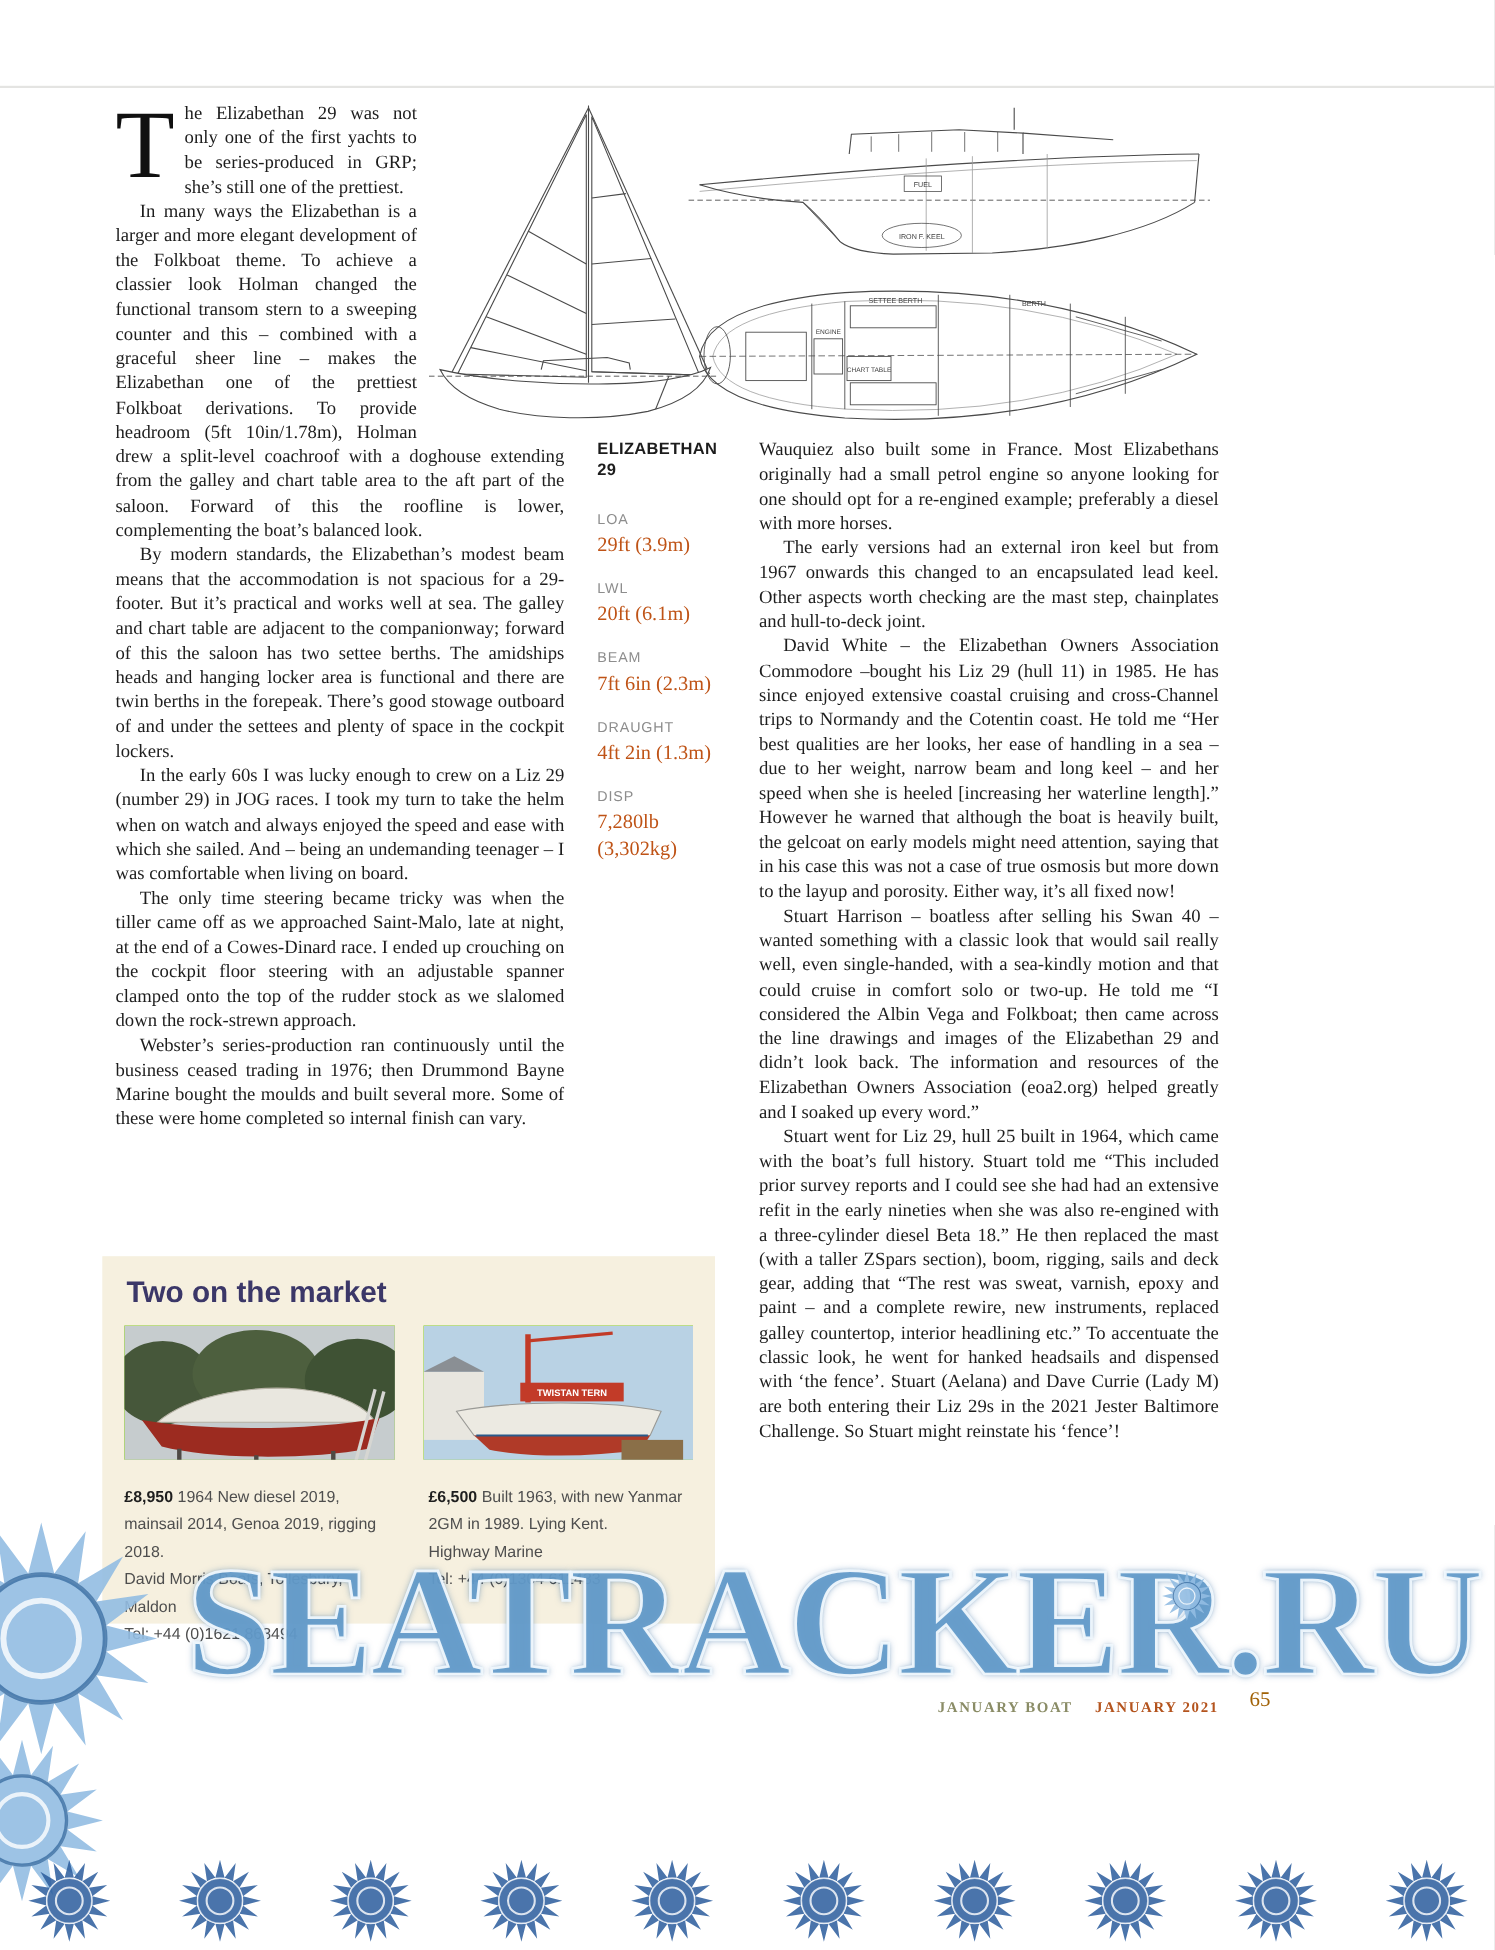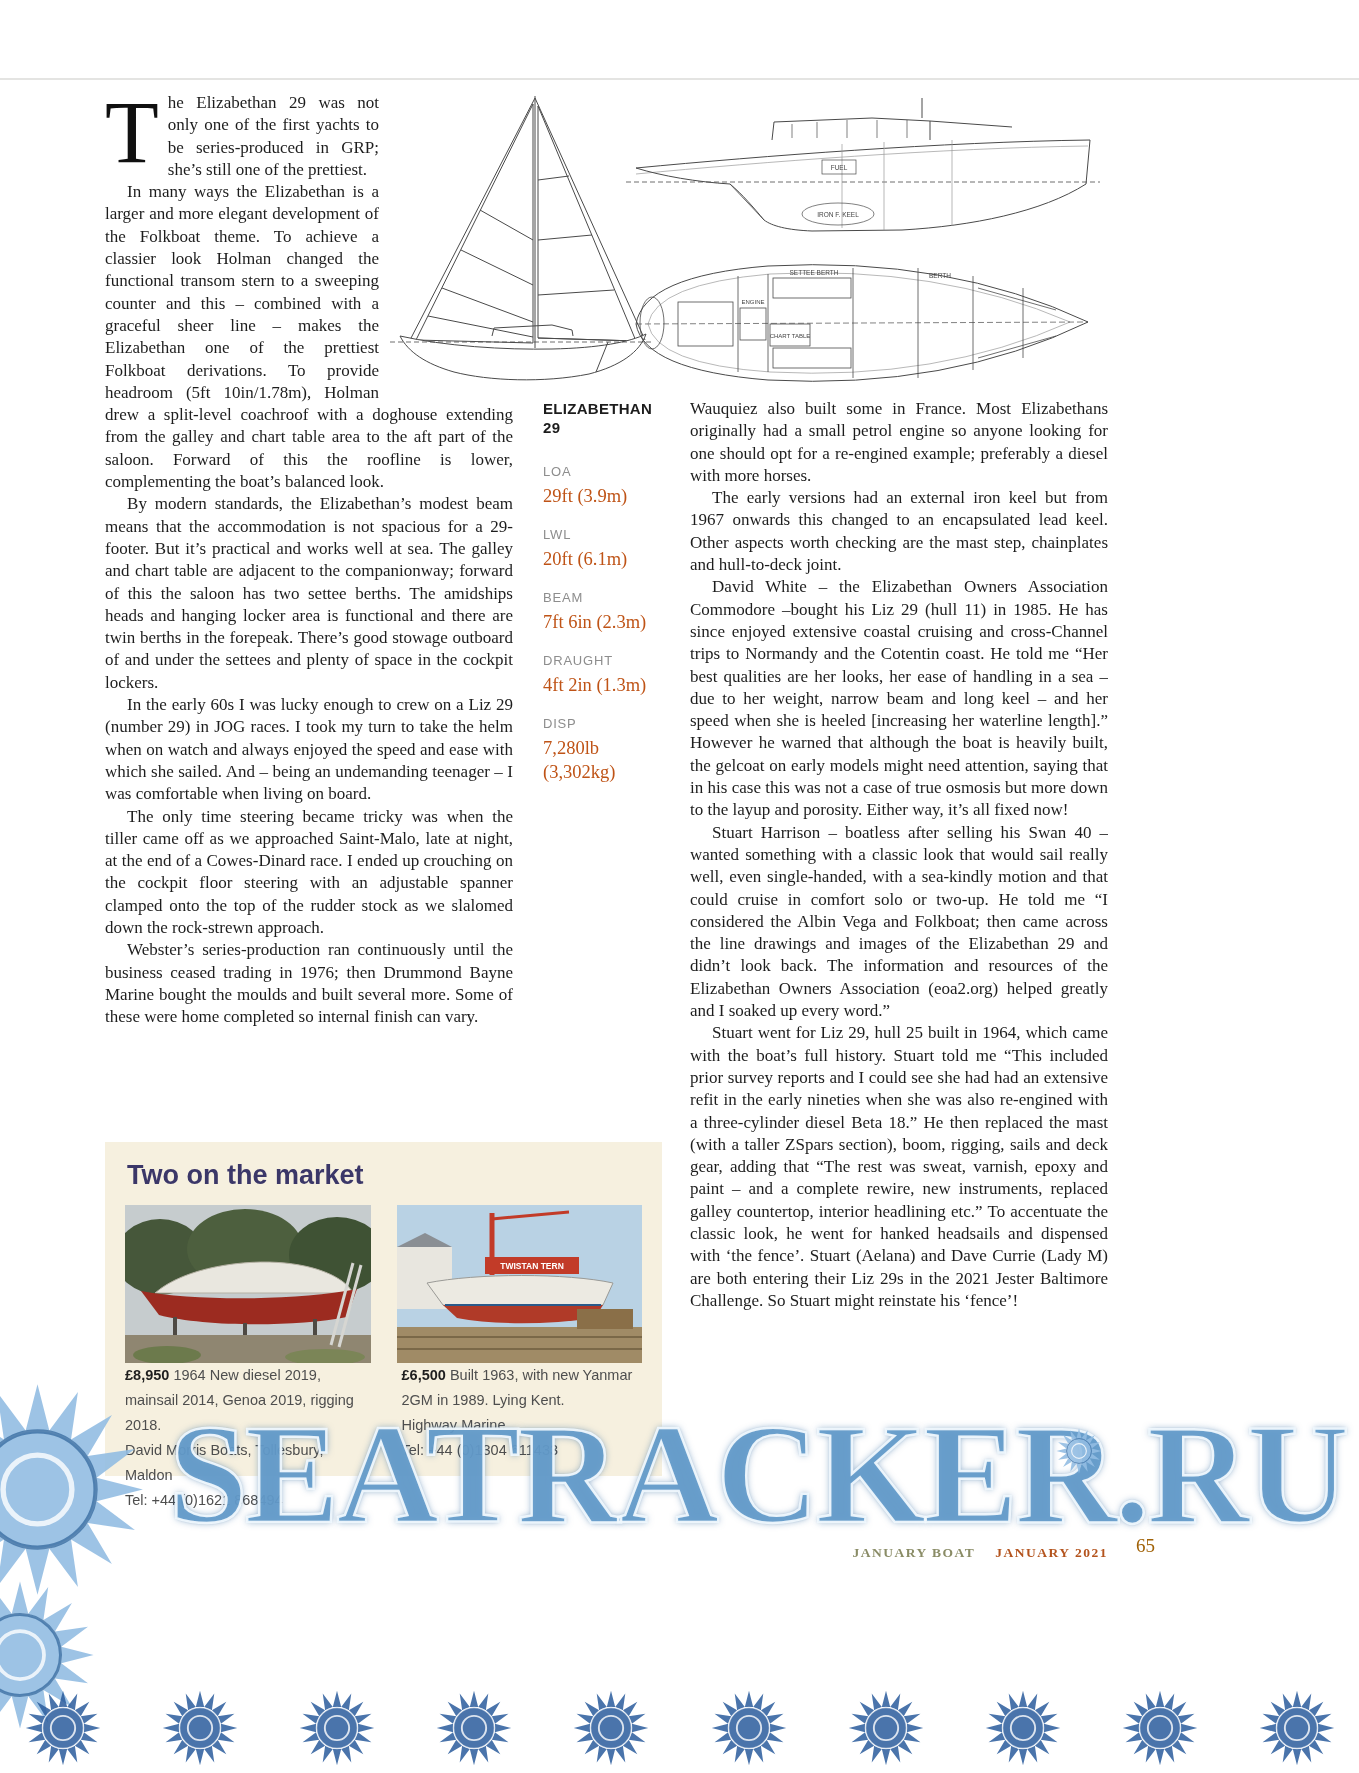--- a/index.html
+++ b/index.html
@@ -24,27 +24,27 @@
   .spec-value{font-family:"Liberation Serif",serif;font-size:18.5px;color:#bf5316;line-height:1.3}
 
   
   .drawing{position:absolute;z-index:1}
   .sailplan{left:384px;top:90px;width:276px;height:306px}
   .profile{left:622px;top:94px;width:483px;height:152px}
   .deckplan{left:618px;top:252px;width:487px;height:142px}
   .drawing text{font-family:"Liberation Sans",sans-serif}
 
   
-  .market-box{position:absolute;left:105px;top:1142px;width:557px;height:334px;background:#f6f0df;
+  .market-box{position:absolute;left:93px;top:1142px;width:557px;height:334px;background:#f6f0df;
               padding:16px 20px;z-index:2}
   .market-box h2{font-family:"Liberation Sans",sans-serif;font-size:27px;color:#3b3768;margin:2px 0 14px 2px}
   .market-photos{display:flex;gap:26px}
-  .photo{width:246px;height:158px;overflow:hidden;background:#84cc16}
+  .photo{width:246px;height:122px;overflow:hidden;background:#84cc16}
   .photo svg{display:block}
-  .market-captions{display:flex;gap:36px;margin-top:0;font-family:"Liberation Sans",sans-serif}
+  .market-captions{display:flex;gap:36px;margin-top:22px;font-family:"Liberation Sans",sans-serif}
   .caption{width:246px;font-size:14.5px;line-height:25px;color:#4e4e4e}
   .caption strong{color:#1e1e1e;font-weight:bold}
 
   
   .watermark-text{position:absolute;top:1392px;left:148px;right:-8px;text-align:center;white-space:nowrap;
       font-family:"Liberation Serif",serif;font-weight:bold;font-size:142px;letter-spacing:-3px;
       color:rgba(112,166,212,.78);-webkit-text-stroke:2.5px rgba(240,248,253,.95);
       text-shadow:0 0 7px rgba(32,92,152,.55),0 0 2px rgba(32,92,152,.6);
       z-index:40;pointer-events:none}
   .sun-abs{position:absolute;z-index:40;pointer-events:none}

